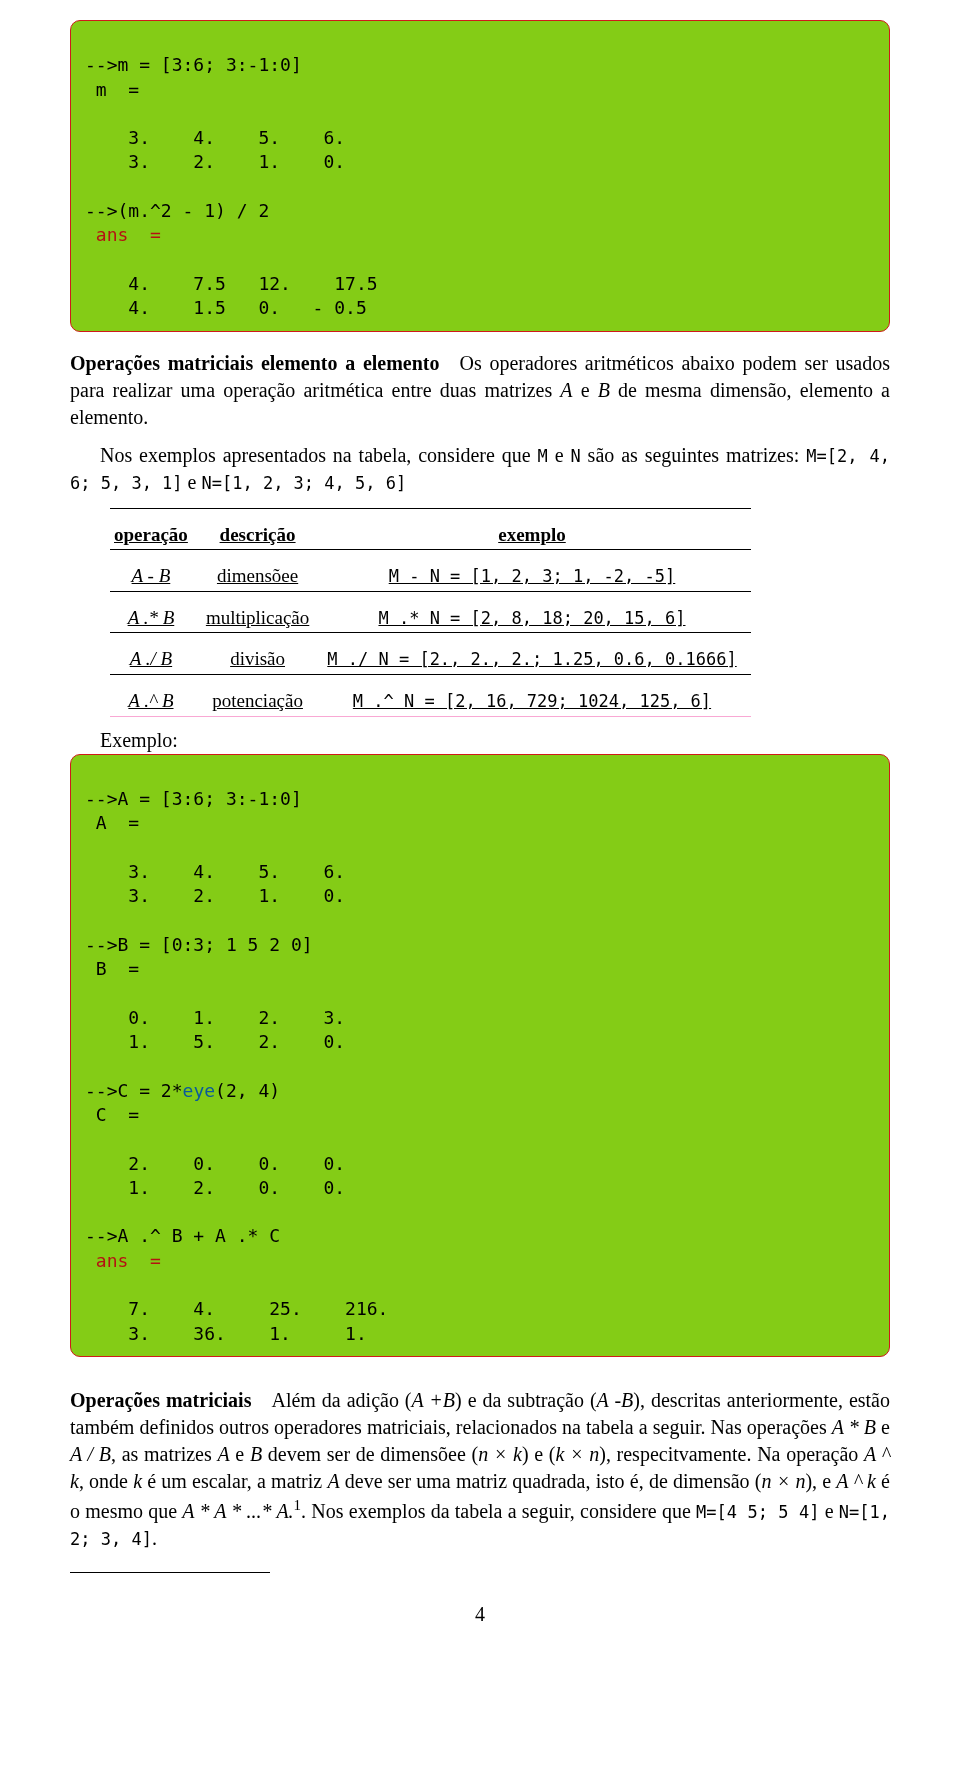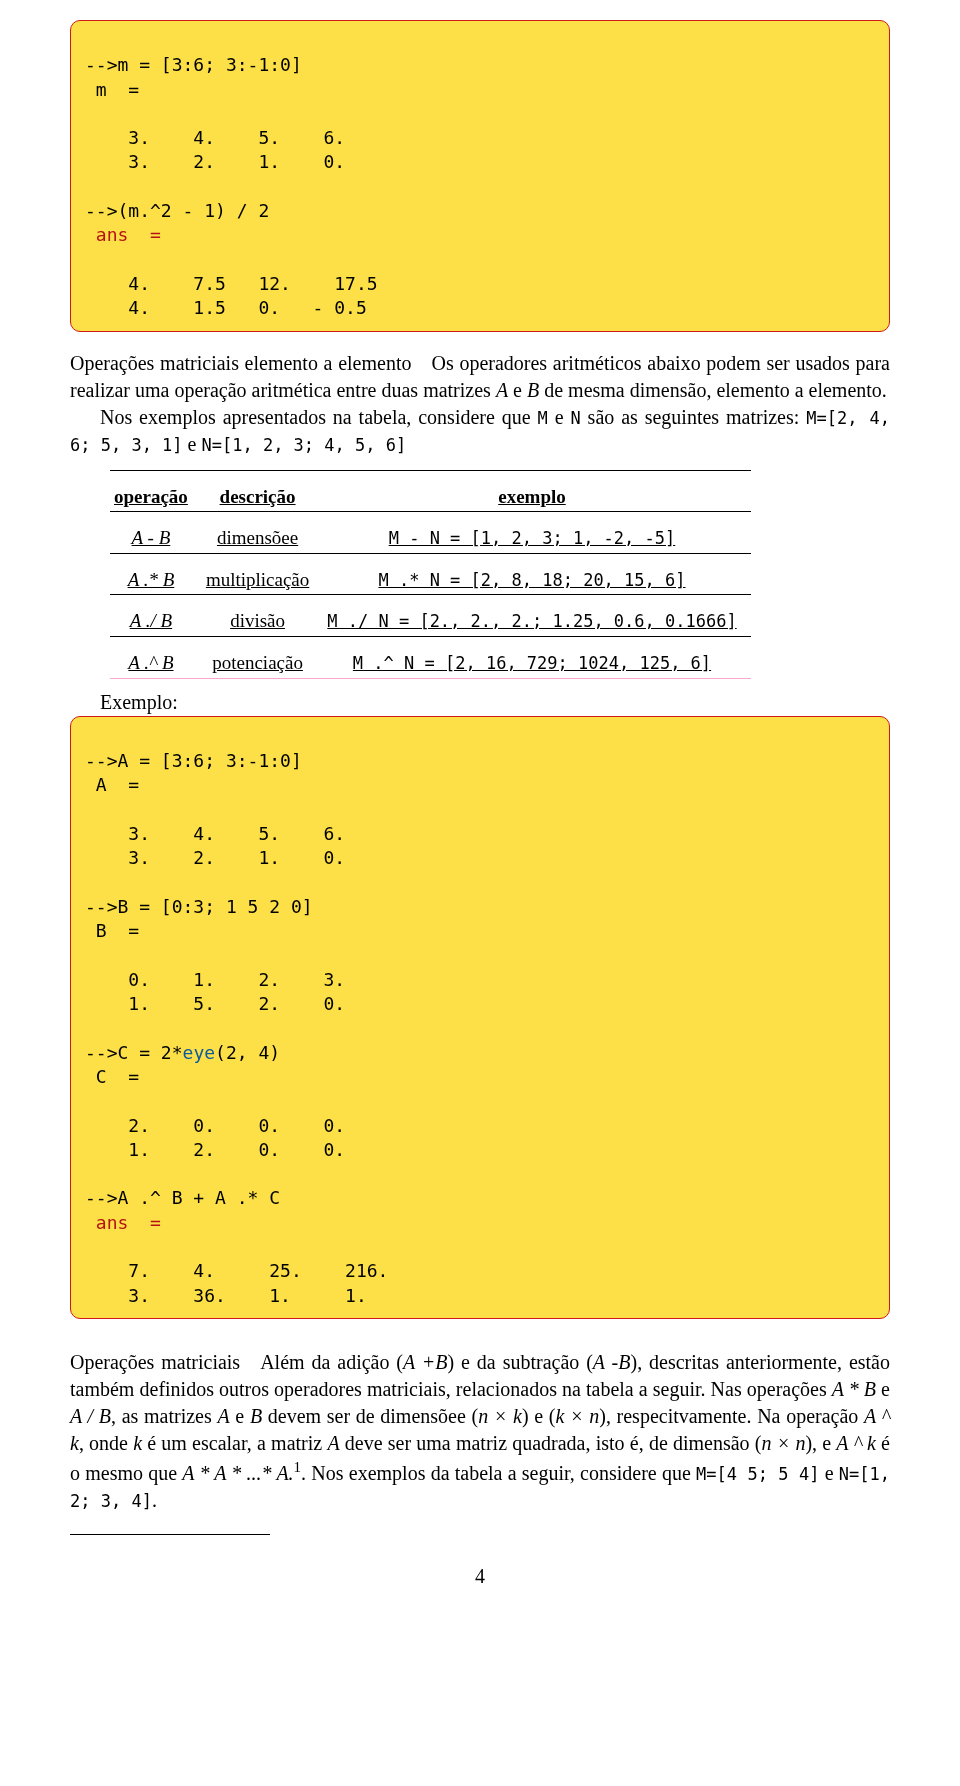--- a/index.html
+++ b/index.html
@@ -11,38 +11,38 @@
     width: 960px;
   }
   .page {
     padding: 20px 70px 20px 70px;
     font-size: 20px;
     line-height: 1.35;
   }
   .codebox {
     border: 1.5px solid #d01a1a;
     border-radius: 10px;
-    background: #fde047;
+    background: #84cc16;
     padding: 8px 14px 10px 14px;
     margin: 0 0 18px 0;
     font-family: "DejaVu Sans Mono", "Consolas", monospace;
     font-size: 18px;
     white-space: pre;
     line-height: 1.35;
     color: #000;
   }
   .tok-err { color: #b51212; }
   .tok-fn { color: #0a5a9c; }
   .para {
     margin: 10px 0 0 0;
     text-align: justify;
   }
   .para.first { margin-top: 14px; }
   .sec-title {
-    font-weight: normal;
+    font-weight: bold;
   }
   table.ops {
     border-collapse: collapse;
     margin: 12px 0 8px 40px;
     font-size: 19px;
   }
   table.ops th, table.ops td {
     padding: 13px 14px 2px 4px;
     border-top: 1px solid #000;
     text-align: center;
@@ -89,21 +89,21 @@
 
 <span>--&gt;(m.^2 - 1) / 2</span>
 <span class="tok-err"> ans  =</span>
 
 <span>    4.    7.5   12.    17.5</span>
 <span>    4.    1.5   0.   - 0.5</span></div>
 
   <p class="para first">
     <span class="sec-title">Operações matriciais elemento a elemento</span><span> Os operadores aritméticos abaixo podem ser usados para realizar uma operação aritmética entre duas matrizes </span><span class="ital">A</span><span> e </span><span class="ital">B</span><span> de mesma dimensão, elemento a elemento.</span>
   </p>
-  <p class="para" style="text-indent:30px;margin-top:0">
+  <p class="para" style="text-indent:30px;margin-top:11px">
     <span>Nos exemplos apresentados na tabela, considere que </span><span class="mono">M</span><span> e </span><span class="mono">N</span><span> são as seguintes matrizes: </span><span class="mono">M=[2, 4, 6; 5, 3, 1]</span><span> e </span><span class="mono">N=[1, 2, 3; 4, 5, 6]</span>
   </p>
 
   <table class="ops">
     <tbody>
         <tr>
       <th>operação</th>
       <th>descrição</th>
       <th>exemplo</th>
     </tr>

